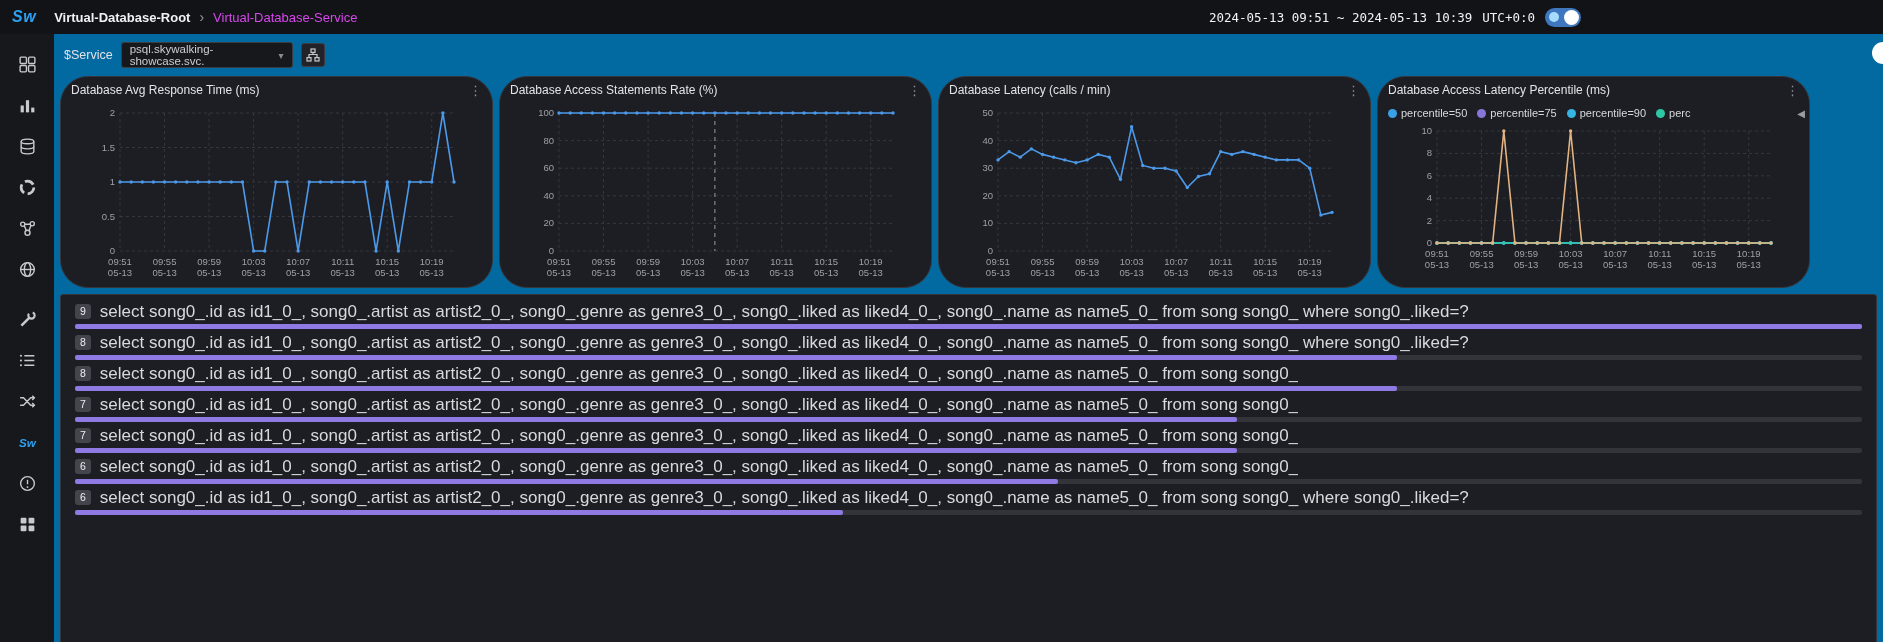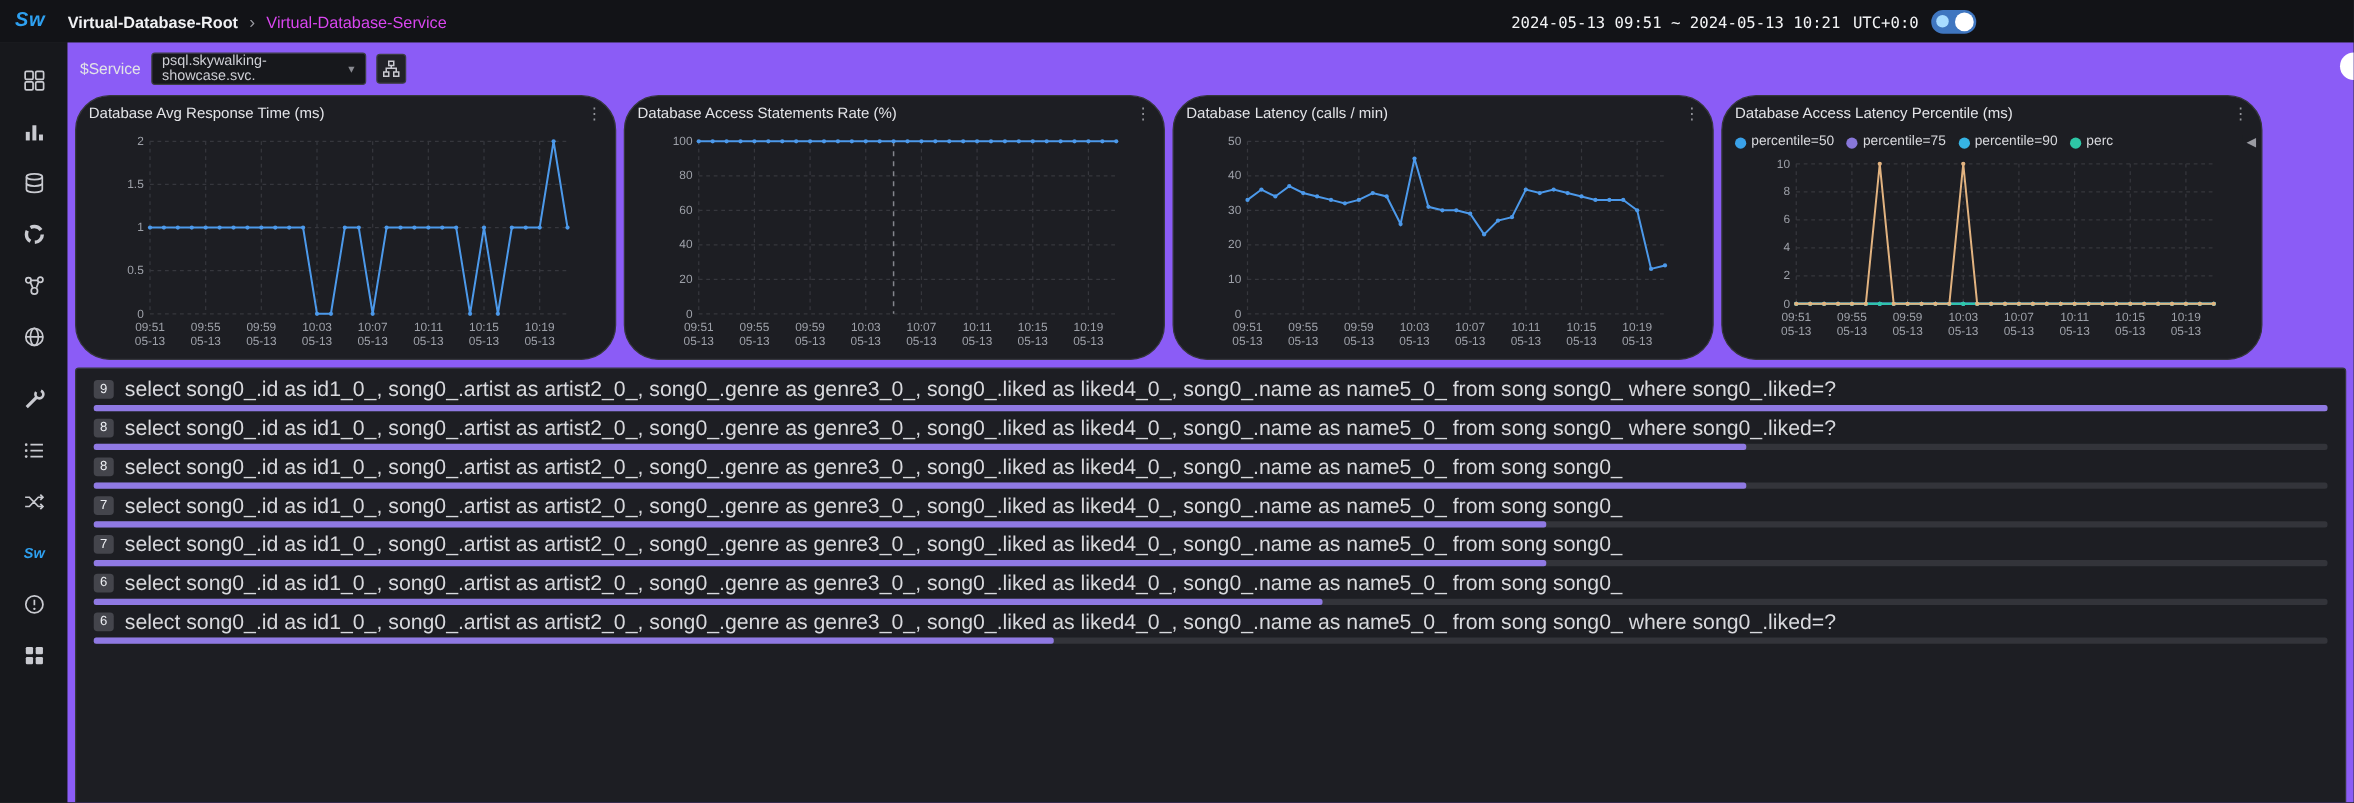--- a/index.html
+++ b/index.html
@@ -17,21 +17,21 @@
   .time { font-family:"DejaVu Sans Mono", monospace; font-size:12.5px; color:#f2f3f5; }
   .toggle { width:36px; height:19px; border-radius:10px; background:#3f76c0; position:relative; display:inline-block; cursor:pointer; }
   .toggle-moon { position:absolute; left:4px; top:4.5px; width:10px; height:10px; border-radius:50%; background:#a8dcff; }
   .toggle-knob { position:absolute; right:2px; top:2px; width:15px; height:15px; border-radius:50%; background:#ffffff; }
 
   
   .layout { display:flex; height:608px; }
   .sidebar { width:54px; background:#17181c; display:flex; flex-direction:column; align-items:center; padding-top:10px; flex:none; }
   .side-item { width:54px; height:41px; display:flex; align-items:center; justify-content:center; cursor:pointer; }
   .side-item:nth-child(7) { margin-top:9px; }
-  .content { flex:1; background:#8b5cf6; position:relative; overflow:hidden; }
+  .content { flex:1; background:#0369a1; position:relative; overflow:hidden; }
 
   
   .filter-bar { height:42px; display:flex; align-items:center; padding:0 10px; gap:8px; position:relative; }
   .filter-label { font-size:12.5px; color:#e2e3e7; }
   .select { width:172px; height:24px; background:#17181c; border:1px solid #3c3d43; border-radius:3px;
     display:flex; align-items:center; padding:12px 8px; font-size:11.5px; color:#cdced4; cursor:pointer; }
   .select .caret { margin-left:auto; color:#8a8b92; font-size:10px; }
   .assoc-btn { width:24px; height:24px; border:1px solid #3c3d43; border-radius:3px; background:#222328;
     display:flex; align-items:center; justify-content:center; cursor:pointer; }
   .fab { position:absolute; right:-11px; top:8px; width:22px; height:22px; border-radius:50%; background:#ffffff; cursor:pointer; }
@@ -40,21 +40,21 @@
   .panel { background:#1d1e23; border:1px solid #35363c; border-radius:3px; }
   .charts-row { display:flex; gap:6px; padding:0 6px; height:212px; }
   .chart-panel { width:433px; height:212px; flex:none; overflow:hidden;border-radius:28px; }
   .panel-head { height:26px; display:flex; align-items:center; padding:0 10px; }
   .panel-title { font-size:12px; color:#e3e4e8; }
   .kebab { margin-left:auto; color:#93949b; font-size:13px; cursor:pointer; line-height:1; }
   .chart-body svg { display:block; margin:0 auto; }
   svg { font-family:"Liberation Sans", sans-serif; }
 
   .legend { display:flex; align-items:center; gap:10px; padding:0 10px; height:20px; font-size:11px; color:#d8d9dd; position:relative; overflow:hidden; white-space:nowrap; }
-  .legend-item { display:inline-flex; align-items:flex-end; cursor:pointer; }
+  .legend-item { display:inline-flex; align-items:center; cursor:pointer; }
   .legend .dot { width:9px; height:9px; border-radius:50%; display:inline-block; margin-right:4px; }
   .legend-arrow { position:absolute; right:4px; top:5px; color:#9a9ba2; font-size:10px; background:#1d1e23; padding-left:3px; cursor:pointer; }
 
   
   .slow-panel { margin:6px; height:380px; overflow:hidden; }
   .slow-head { height:32px; display:flex; align-items:center; padding:0 12px; font-size:12px; color:#e3e4e8; }
   .slow-rows { padding:8px 14px 0; }
   .slow-row { margin-bottom:5px; cursor:pointer; }
   .slow-line { display:flex; align-items:center; height:17px; }
   .badge { background:#44454c; color:#eceef2; font-size:10.5px; min-width:12px; padding:1px 5px; border-radius:3px;
@@ -67,21 +67,21 @@
 <body>
 
 <header class="topbar">
   <span class="logo">Sw</span>
   <nav class="breadcrumb">
     <span class="bc-root">Virtual-Database-Root</span>
     <span class="bc-sep">›</span>
     <span class="bc-cur">Virtual-Database-Service</span>
   </nav>
   <div class="tr-right">
-    <span class="time">2024-05-13 09:51 ~ 2024-05-13 10:21</span>
+    <span class="time">2024-05-13 09:51 ~ 2024-05-13 10:39</span>
     <span class="time">UTC+0:0</span>
     <span class="toggle">
       <span class="toggle-moon"></span>
       <span class="toggle-knob"></span>
     </span>
   </div>
 </header>
 
 <div class="layout">
   <aside class="sidebar">

